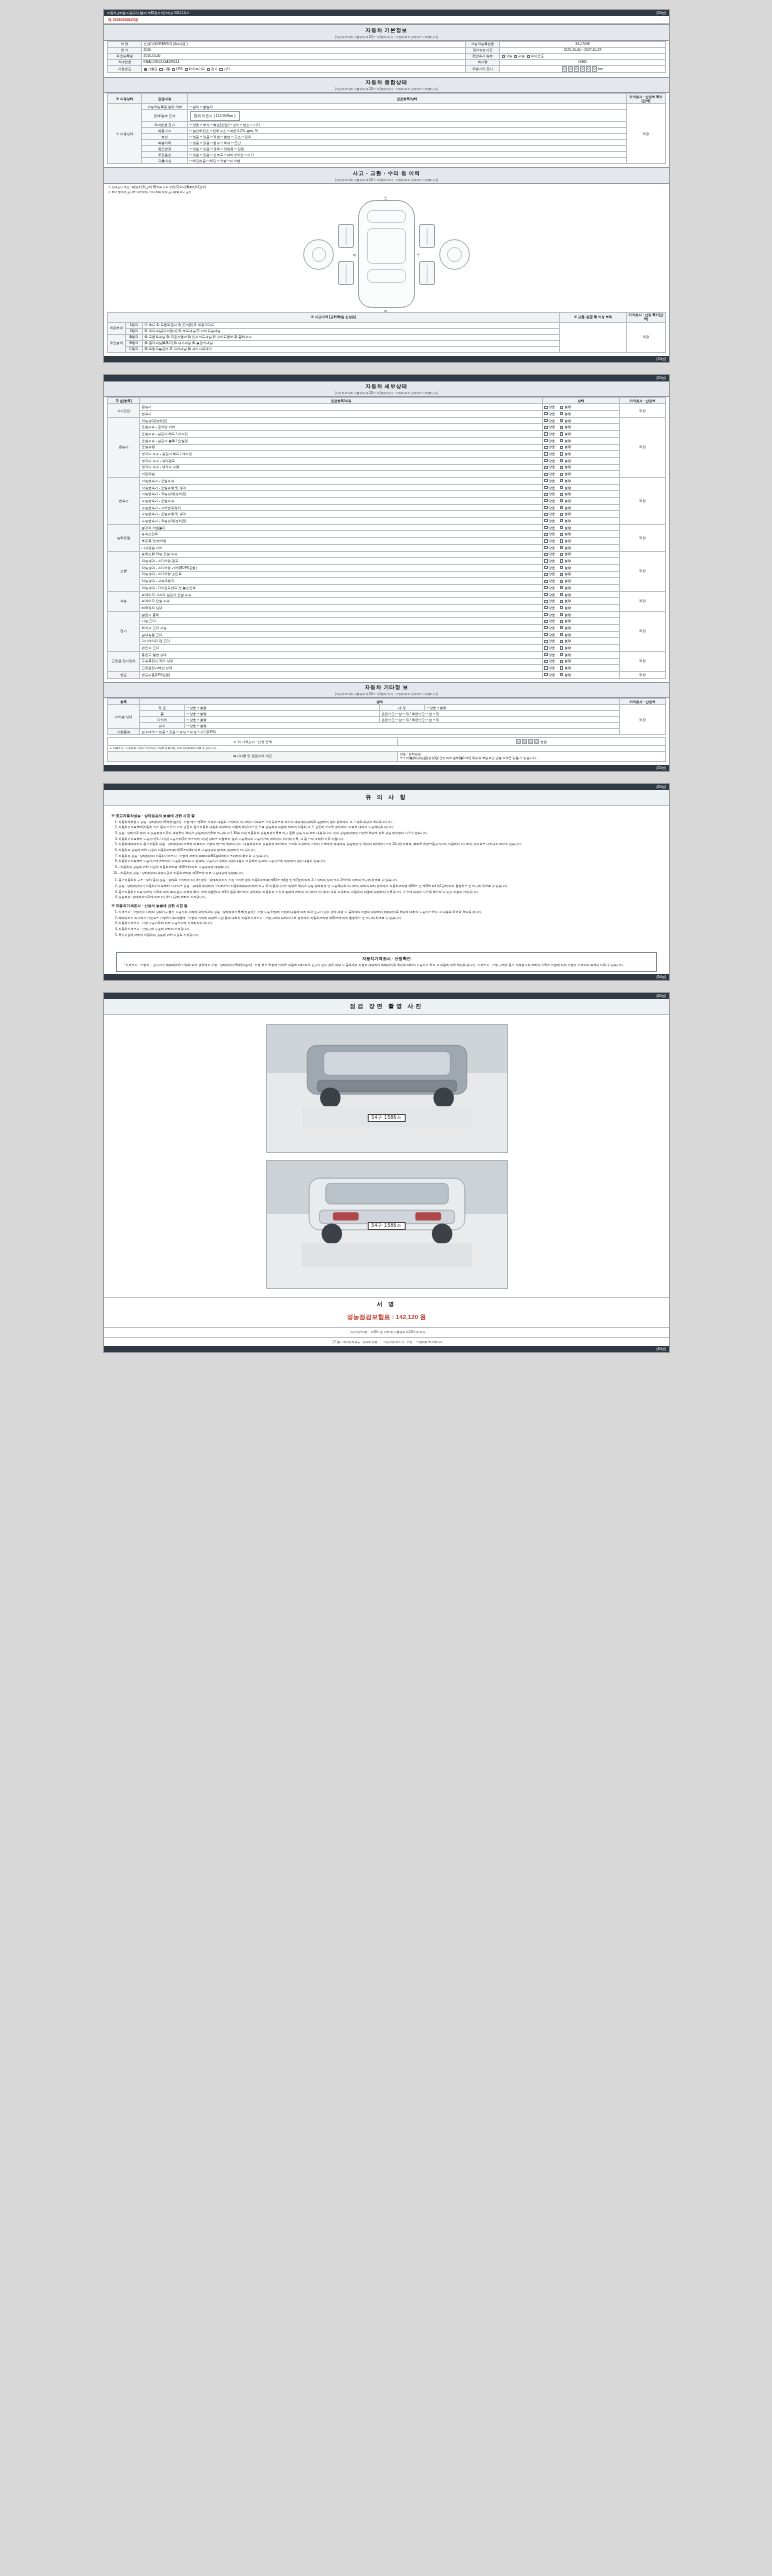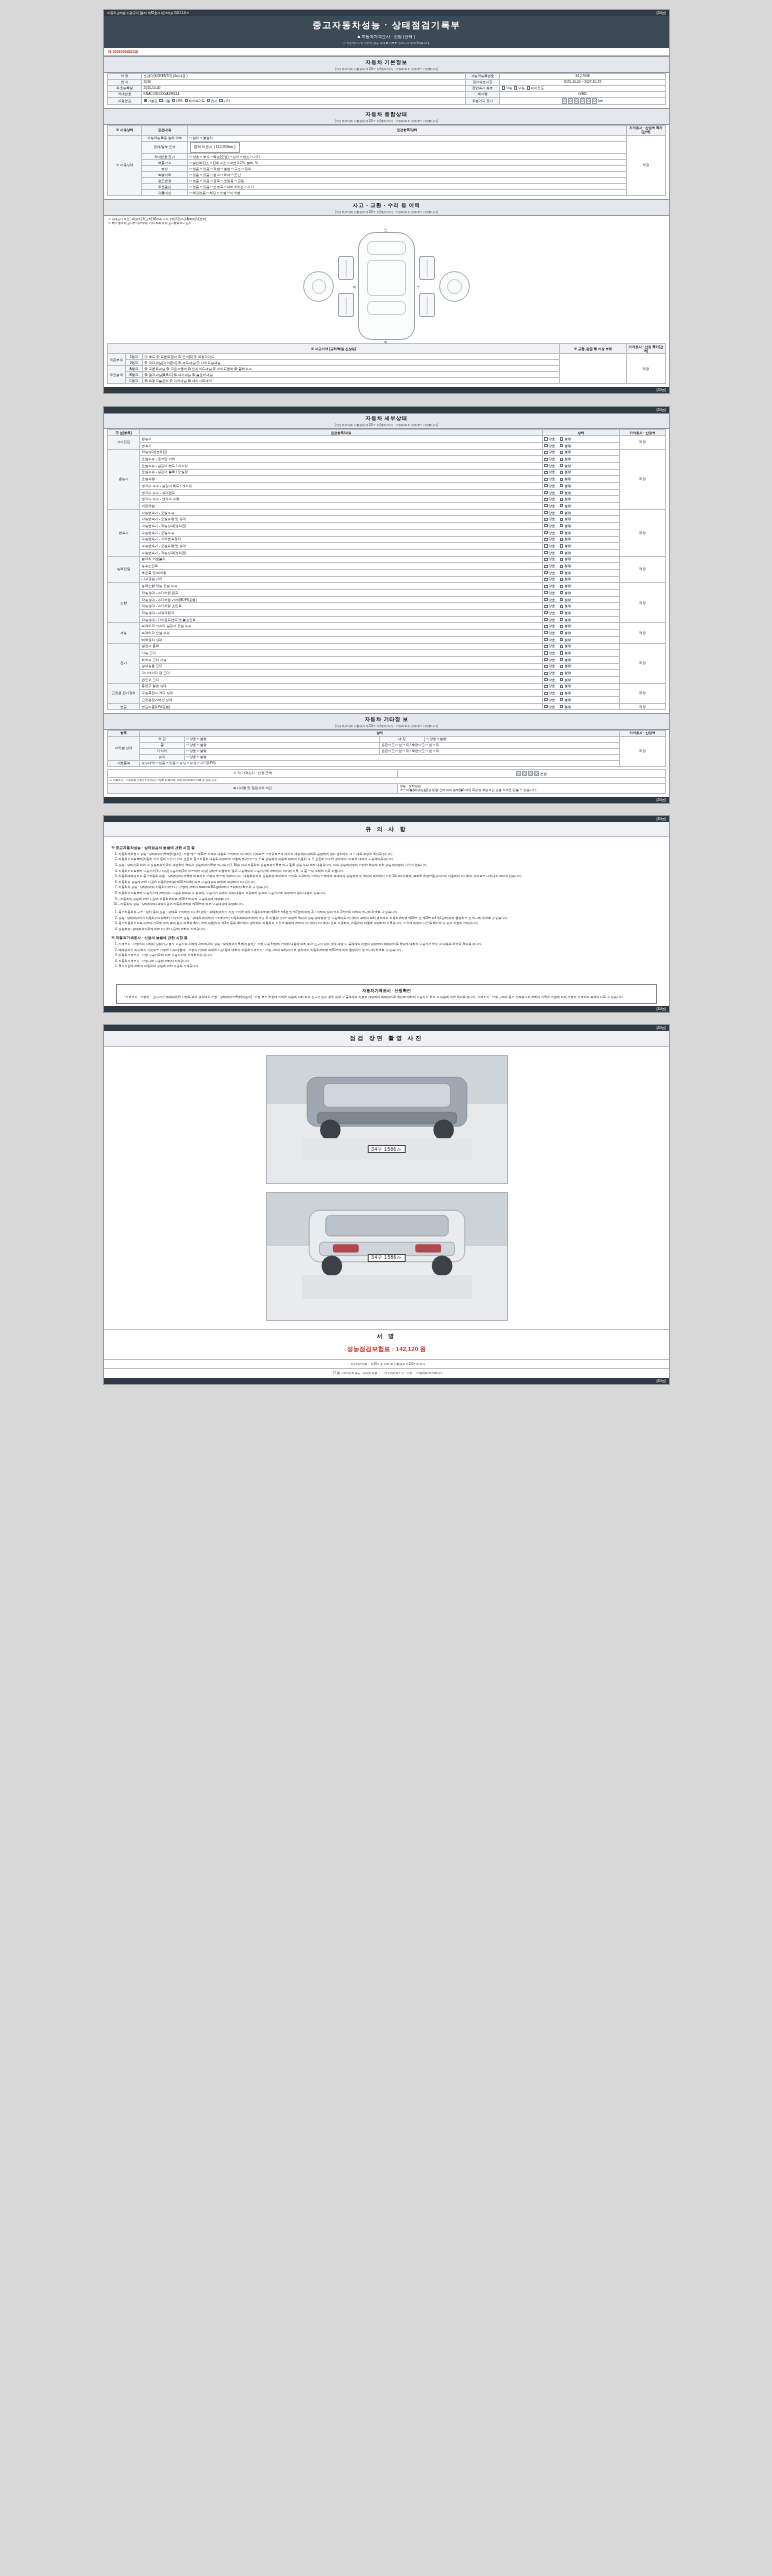--- a/index.html
+++ b/index.html
@@ -84,25 +84,20 @@
 </style>
 </head>
 <body>
 
 <div class="page page-1">
   <div class="topbar">
     <span>자동차관리법 시행규칙 [별지 제82호서식] &lt;개정 2021.1.6.&gt;</span>
     <span>(1/4면)</span>
   </div>
 
-  <div class="doc-title-band">
-    <div class="t1">중고자동차성능 · 상태점검기록부</div>
-    <div class="t2">■ 자동차가격조사 · 산정 (선택 )</div>
-    <div class="t3">※ 자동차인도일 이전의 성능·상태를 기록한 것으로서 계약 3개월이내.</div>
-  </div>
 
   <div class="docnum">
     <b>제 02260054623호</b>
   </div>
 
   <div class="section-head">
     <div class="h1">자동차 기본정보</div>
     <div class="h2">(자동차관리법 시행규칙 제120조 제1항에 따라 · 산정을 받는 경우에만 기재합니다)</div>
   </div>
   <div class="tblwrap">

